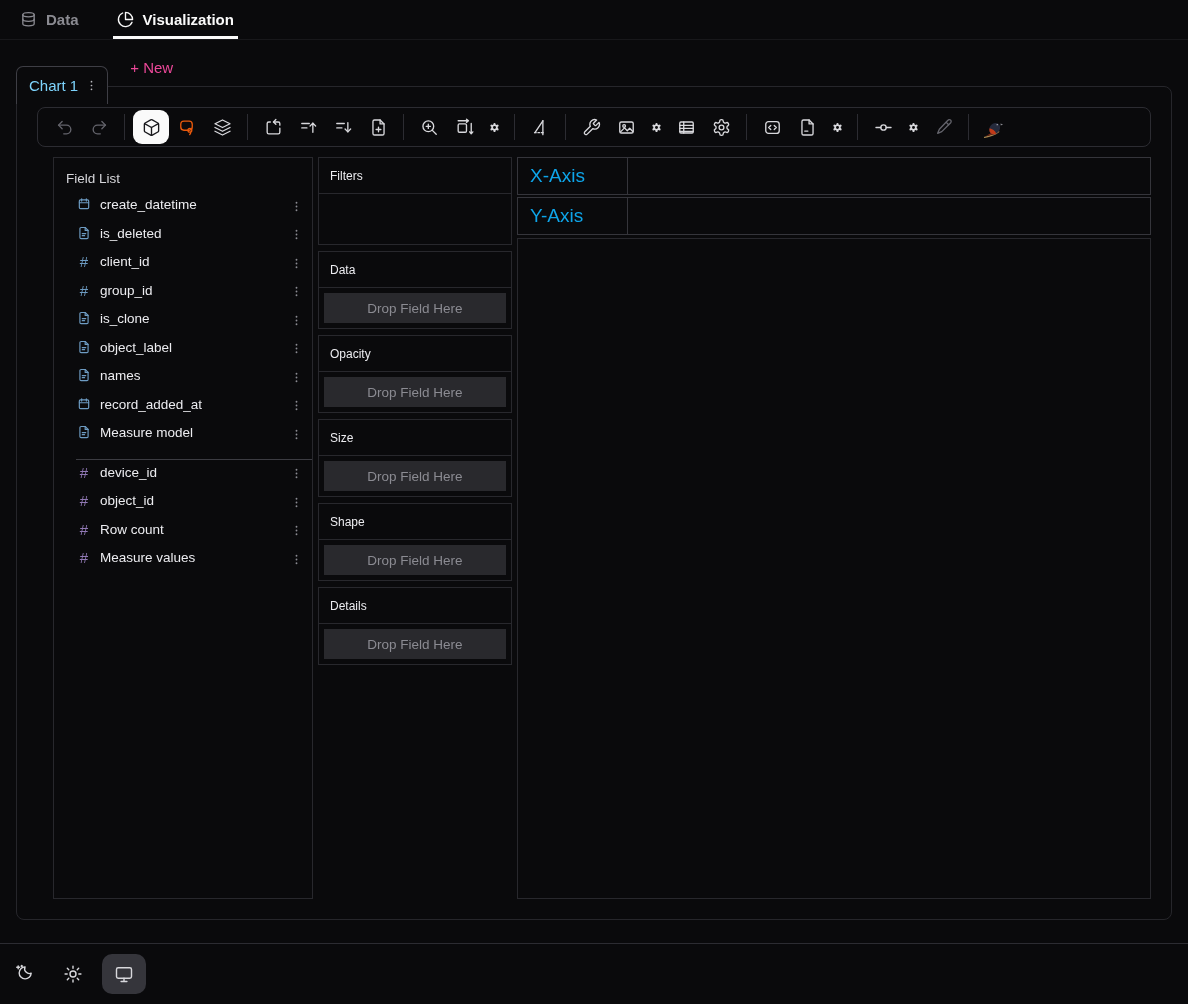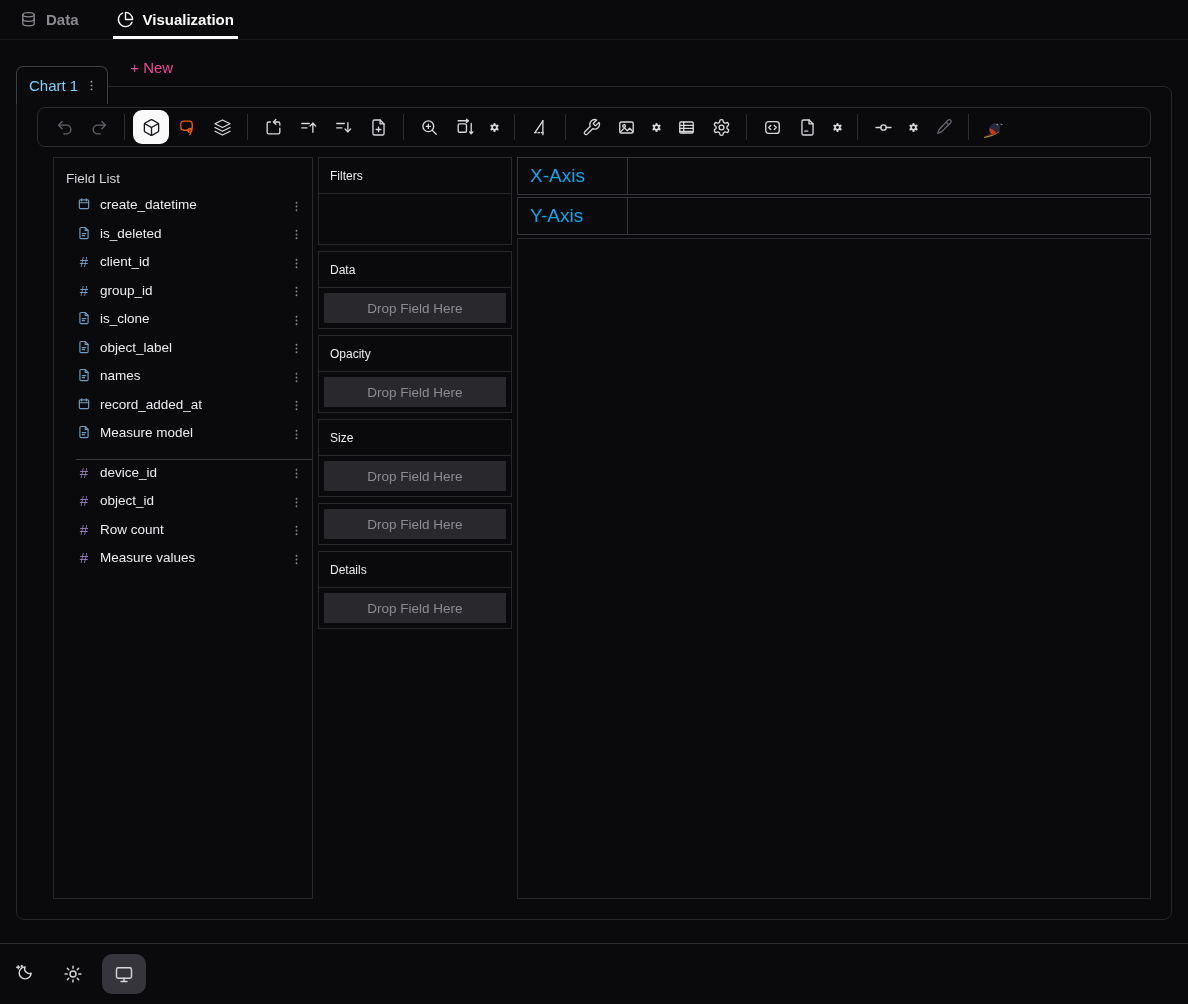--- a/index.html
+++ b/index.html
@@ -578,20 +578,21 @@
             <div class="dropzone">Drop Field Here</div>
           </div>
       </div>
       <div class="enc-box">
         <div class="enc-head">Size</div>
         <div class="enc-body">
             <div class="dropzone">Drop Field Here</div>
           </div>
       </div>
       <div class="enc-box">
+        <div class="enc-head">Shape</div>
         <div class="enc-body">
             <div class="dropzone">Drop Field Here</div>
           </div>
       </div>
       <div class="enc-box">
         <div class="enc-head">Details</div>
         <div class="enc-body">
             <div class="dropzone">Drop Field Here</div>
           </div>
       </div>

